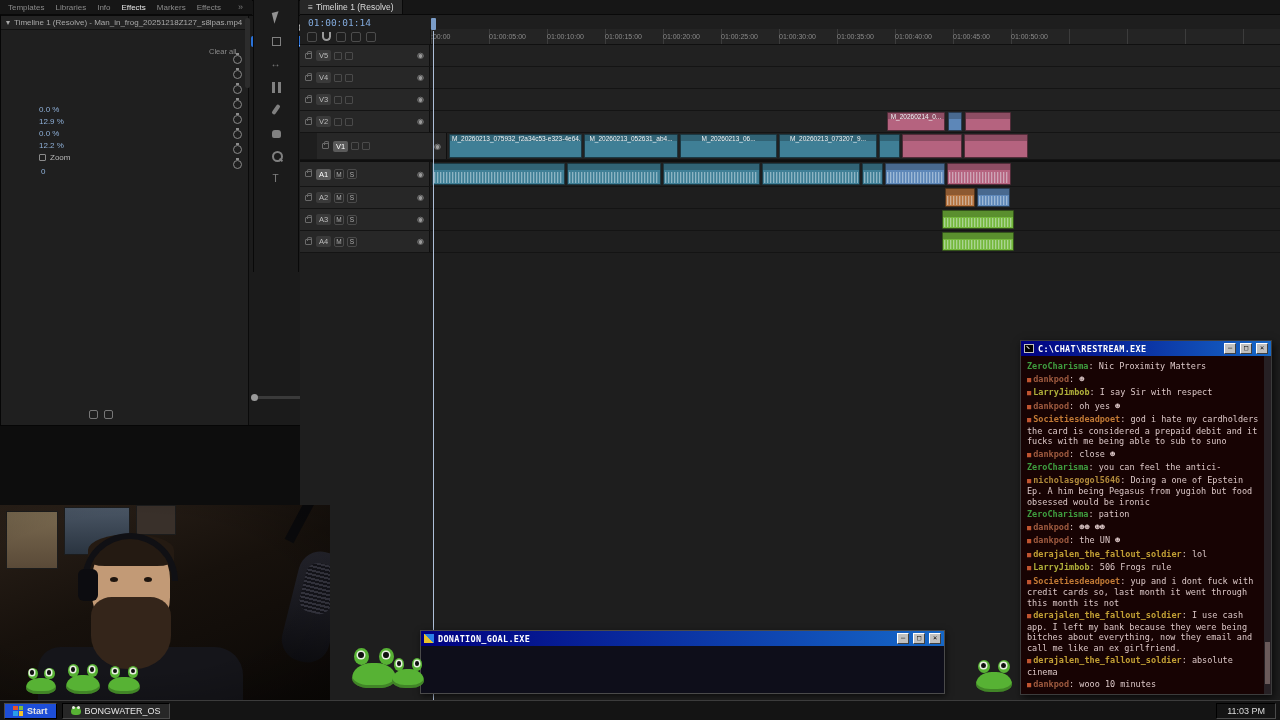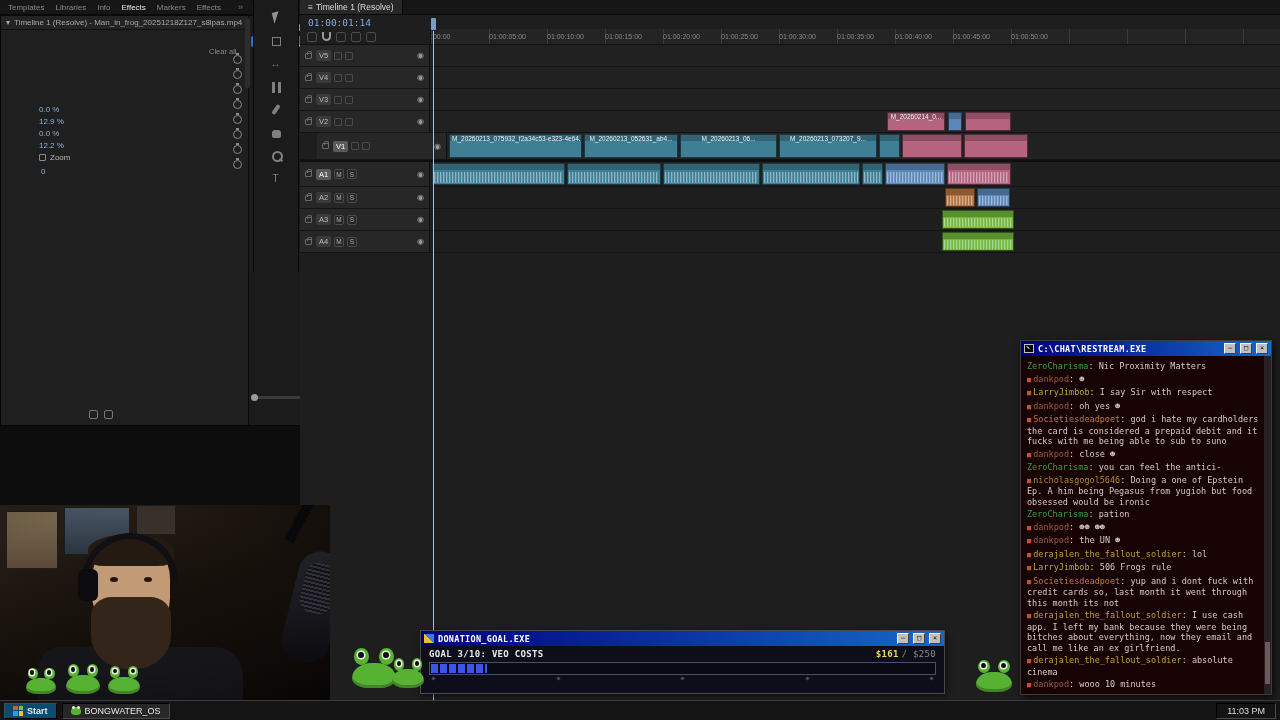--- a/index.html
+++ b/index.html
@@ -193,40 +193,40 @@
   .dt-icon::before{content:"";position:absolute;left:1px;top:2px;width:4px;height:1px;background:#d8d8d8;transform:rotate(45deg);}
   .dt-text{color:#fff;font-size:8.5px;font-weight:bold;letter-spacing:.3px;flex:1;white-space:nowrap;overflow:hidden;font-family:"DejaVu Sans Mono",monospace;}
   .dt-btn{width:12px;height:11px;background:#c0c0c0;border:1px solid;border-color:#fff #404040 #404040 #fff;color:#000;font-size:7px;line-height:9px;text-align:center;flex:none;}
 
   #chat-win{position:absolute;left:1020px;top:340px;width:252px;height:355px;z-index:8;display:flex;flex-direction:column;
     background:#170303;border:1px solid #3c3c3c;box-shadow:2px 3px 8px rgba(0,0,0,.7);font-family:"DejaVu Sans Mono",monospace;}
   .chat-body{flex:1;padding:5px 10px 4px 6px;overflow:hidden;position:relative;}
   .chat-line{font-size:8.5px;line-height:10.5px;margin-bottom:2px;color:#dcc8c8;word-wrap:break-word;}
   .badge{display:inline-block;font-size:7px;color:#c0542f;margin-right:2px;}
   .badge:empty{display:none;}
-  .cuser{font-weight:normal;margin-top:28px;}
+  .cuser{font-weight:bold;margin-top:28px;}
   .cuser::after{content:":";color:#dcc8c8;font-weight:normal;}
   .chat-scroll{position:absolute;right:0;top:15px;bottom:0;width:7px;background:#262024;}
   .chat-thumb{position:absolute;left:1px;right:1px;bottom:10px;height:42px;background:#6a5a5a;}
 
   #donation-win{position:absolute;left:420px;top:630px;width:525px;height:64px;z-index:6;
     background:#0e0e1a;border:1px solid #4a4a4a;box-shadow:1px 2px 6px rgba(0,0,0,.6);font-family:"DejaVu Sans Mono",monospace;}
   .don-icon{width:10px;height:9px;background:linear-gradient(45deg,#e8c02a 50%,#2a7fe8 50%);flex:none;}
   .don-body{padding:3px 8px 0 8px;}
   .don-row{display:flex;align-items:baseline;font-size:9px;font-weight:bold;color:#e8e8e8;letter-spacing:.3px;}
   .don-raised{margin-left:auto;color:#f0d85a;}
   .don-target{color:#8a8a8a;margin-left:3px;font-weight:normal;}
   .don-bar{margin-top:3px;height:13px;border:1px solid #46506e;background:#0a0a14;position:relative;}
   .don-fill{position:absolute;left:1px;top:1px;bottom:1px;background:repeating-linear-gradient(90deg,#3a55e8 0 7px,#0a0a14 7px 9px);}
   .don-ticks{margin-top:2px;height:5px;display:flex;justify-content:space-between;padding:0 3px;}
   .don-ticks i{width:3px;height:3px;background:#4a4a5e;transform:rotate(45deg);}
 
   
   #taskbar{position:absolute;left:0;bottom:0;width:1280px;height:20px;background:#141414;border-top:1px solid #3c3c3c;display:flex;align-items:center;gap:5px;padding:0 4px;z-index:10;}
-  .tb-btn{height:16px;display:flex;align-items:center;gap:4px;padding:0 8px;background:#0c4a6e;border:1px solid;border-color:#4a4a4a #000 #000 #4a4a4a;color:#e6e6e6;font-size:9px;font-weight:bold;}
+  .tb-btn{height:16px;display:flex;align-items:center;gap:4px;padding:0 8px;background:#1d4ed8;border:1px solid;border-color:#4a4a4a #000 #000 #4a4a4a;color:#e6e6e6;font-size:9px;font-weight:bold;}
   .tb-task{font-weight:normal;background:#272727;border-color:#000 #4a4a4a #4a4a4a #000;}
   .start-flag{width:10px;height:10px;display:grid;grid-template-columns:1fr 1fr;grid-template-rows:1fr 1fr;gap:1px;}
   .start-flag i:nth-child(1){background:#e8522a;} .start-flag i:nth-child(2){background:#7ebe3c;}
   .start-flag i:nth-child(3){background:#2a9fe8;} .start-flag i:nth-child(4){background:#f5c12e;}
   .mini-frog{width:10px;height:8px;background:#57b234;border-radius:50% 50% 40% 40%;position:relative;}
   .mini-frog::before{content:"";position:absolute;left:1px;top:-1px;width:3px;height:3px;background:#e8f0e0;border-radius:50%;box-shadow:5px 0 #e8f0e0;}
   .tb-clock{margin-left:auto;height:16px;display:flex;align-items:center;padding:0 10px;border:1px solid;border-color:#000 #4a4a4a #4a4a4a #000;color:#dcdcdc;font-size:9px;}
 </style>
 </head>
 <body>
@@ -768,37 +768,20 @@
     </div>
 
   <div id="donation-win">
     <div class="dos-title">
       <i class="don-icon"></i>
       <span class="dt-text">DONATION_GOAL.EXE</span>
       <i class="dt-btn i-min"></i>
       <i class="dt-btn i-max"></i>
       <i class="dt-btn i-close"></i>
     </div>
-    <div class="don-body">
-      <div class="don-row">
-        <span>GOAL 3/10: VEO COSTS</span>
-        <span class="don-raised">$161</span>
-        <span class="don-target">/ $250</span>
-      </div>
-      <div class="don-bar">
-        <i class="don-fill" style="width: 11%;"></i>
-      </div>
-      <div class="don-ticks">
-          <i></i>
-          <i></i>
-          <i></i>
-          <i></i>
-          <i></i>
-        </div>
-    </div>
   </div>
 
   <div id="chat-win">
     <div class="dos-title">
       <i class="dt-icon"></i>
       <span class="dt-text">C:\CHAT\RESTREAM.EXE</span>
       <i class="dt-btn i-min"></i>
       <i class="dt-btn i-max"></i>
       <i class="dt-btn i-close"></i>
     </div>

